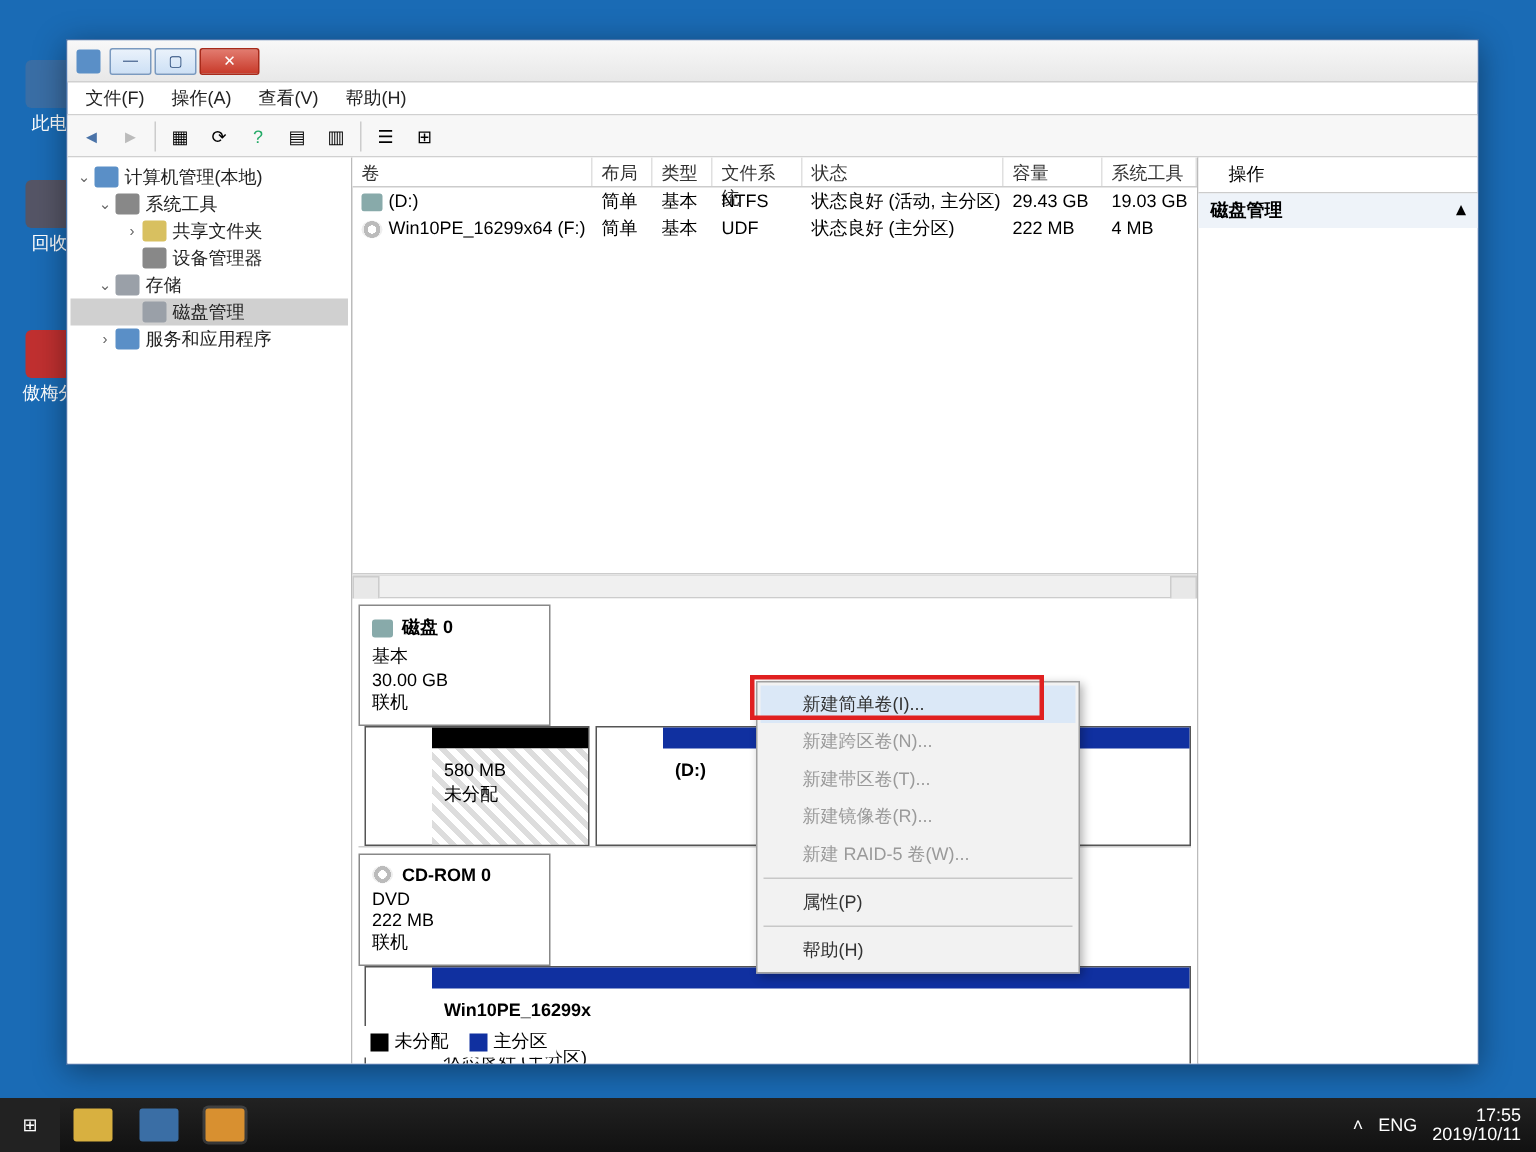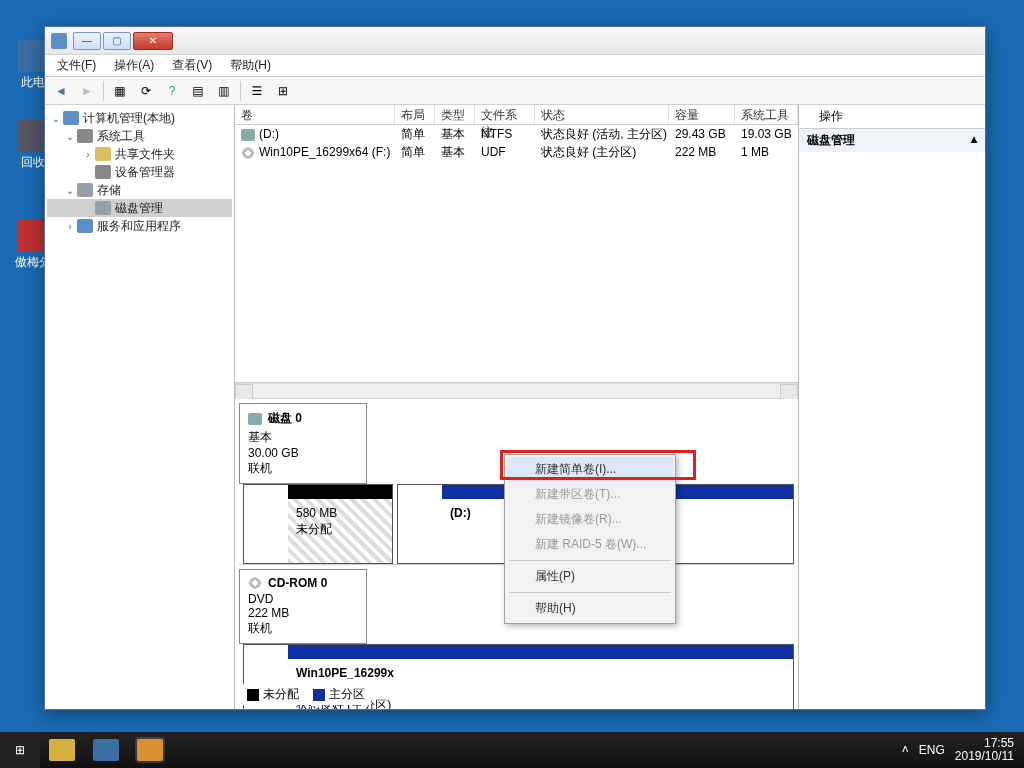--- a/index.html
+++ b/index.html
@@ -63,21 +63,21 @@
 .legend { position:absolute; left:6px; bottom:4px; display:flex; gap:14px; align-items:center; background:#fff; padding:2px 6px; }
 .legend .sw { width:12px; height:12px; display:inline-block; margin-right:4px; vertical-align:middle; }
 .legend .sw.black{background:#000;} .legend .sw.blue{background:#1030a0;}
 
 .actpane { width: 186px; background: #fff; }
 .actpane .ahdr { padding: 3px 20px; border-bottom: 1px solid #ccc; font-weight: normal; }
 .actpane .asec { padding: 3px 8px; background: #eef3f9; font-weight: bold; display:flex; justify-content:space-between; }
 .actpane .aitem { padding: 4px 16px; display:flex; justify-content:space-between; cursor:pointer; }
 
 
-.ctxmenu { position: absolute; left: 504px; top: 454px; width: 172px; background: #f2f2f2; border: 1px solid #a0a0a0; box-shadow: 2px 2px 6px rgba(0,0,0,.3); padding: 2px; z-index: 50; }
+.ctxmenu { position: absolute; left: 504px; top: 454px; width: 216px; background: #f2f2f2; border: 1px solid #a0a0a0; box-shadow: 2px 2px 6px rgba(0,0,0,.3); padding: 2px; z-index: 50; }
 .ctxmenu .mi { padding: 4px 16px 4px 28px; color: #333; cursor: default; }
 .ctxmenu .mi.disabled { color: #9a9a9a; }
 .ctxmenu .mi.hl { background: #dbe8f7; }
 .ctxmenu hr { border: none; border-top: 1px solid #c8c8c8; margin: 3px 2px; }
 .redbox { position:absolute; left:500px; top:450px; width:196px; height:30px; border:3px solid #e02020; z-index:60; pointer-events:none; }
 
 
 .taskbar { position:absolute; left:0; right:0; bottom:0; height:36px; background: linear-gradient(#222,#111); display:flex; align-items:center; color:#fff; }
 .taskbar .start { width:40px; height:100%; display:flex; align-items:center; justify-content:center; background:#222; font-size:16px; }
 .taskbar .tbic { width:44px; height:100%; display:flex; align-items:center; justify-content:center; }
@@ -215,21 +215,21 @@
           <div class="cell" style="width:66px">29.43 GB</div>
           <div class="cell" style="flex:1">19.03 GB</div>
         </div>
         <div class="lrow">
           <div class="cell" style="width:160px"><span class="vicn cd"></span><span>Win10PE_16299x64 (F:)</span></div>
           <div class="cell" style="width:40px">简单</div>
           <div class="cell" style="width:40px">基本</div>
           <div class="cell" style="width:60px">UDF</div>
           <div class="cell" style="width:134px">状态良好 (主分区)</div>
           <div class="cell" style="width:66px">222 MB</div>
-          <div class="cell" style="flex:1">1 MB</div>
+          <div class="cell" style="flex:1">4 MB</div>
         </div>
       </div>
       <div class="hscrollstub"></div>
 
       <div class="diskmap">
         <div class="diskrow">
           <div class="diskinfo">
             <div class="hd">
                 <span class="dicn"></span>
                 <span>磁盘 0</span>
@@ -289,20 +289,21 @@
       <div class="asec">
           <span>磁盘管理</span>
           <span>▴</span>
         </div>
     </div>
   </div>
 </div>
 
 <div class="ctxmenu">
   <div class="mi hl">新建简单卷(I)...</div>
+  <div class="mi disabled">新建跨区卷(N)...</div>
   <div class="mi disabled">新建带区卷(T)...</div>
   <div class="mi disabled">新建镜像卷(R)...</div>
   <div class="mi disabled">新建 RAID-5 卷(W)...</div>
   <hr>
   <div class="mi">属性(P)</div>
   <hr>
   <div class="mi">帮助(H)</div>
 </div>
 <div class="redbox"></div>
 

